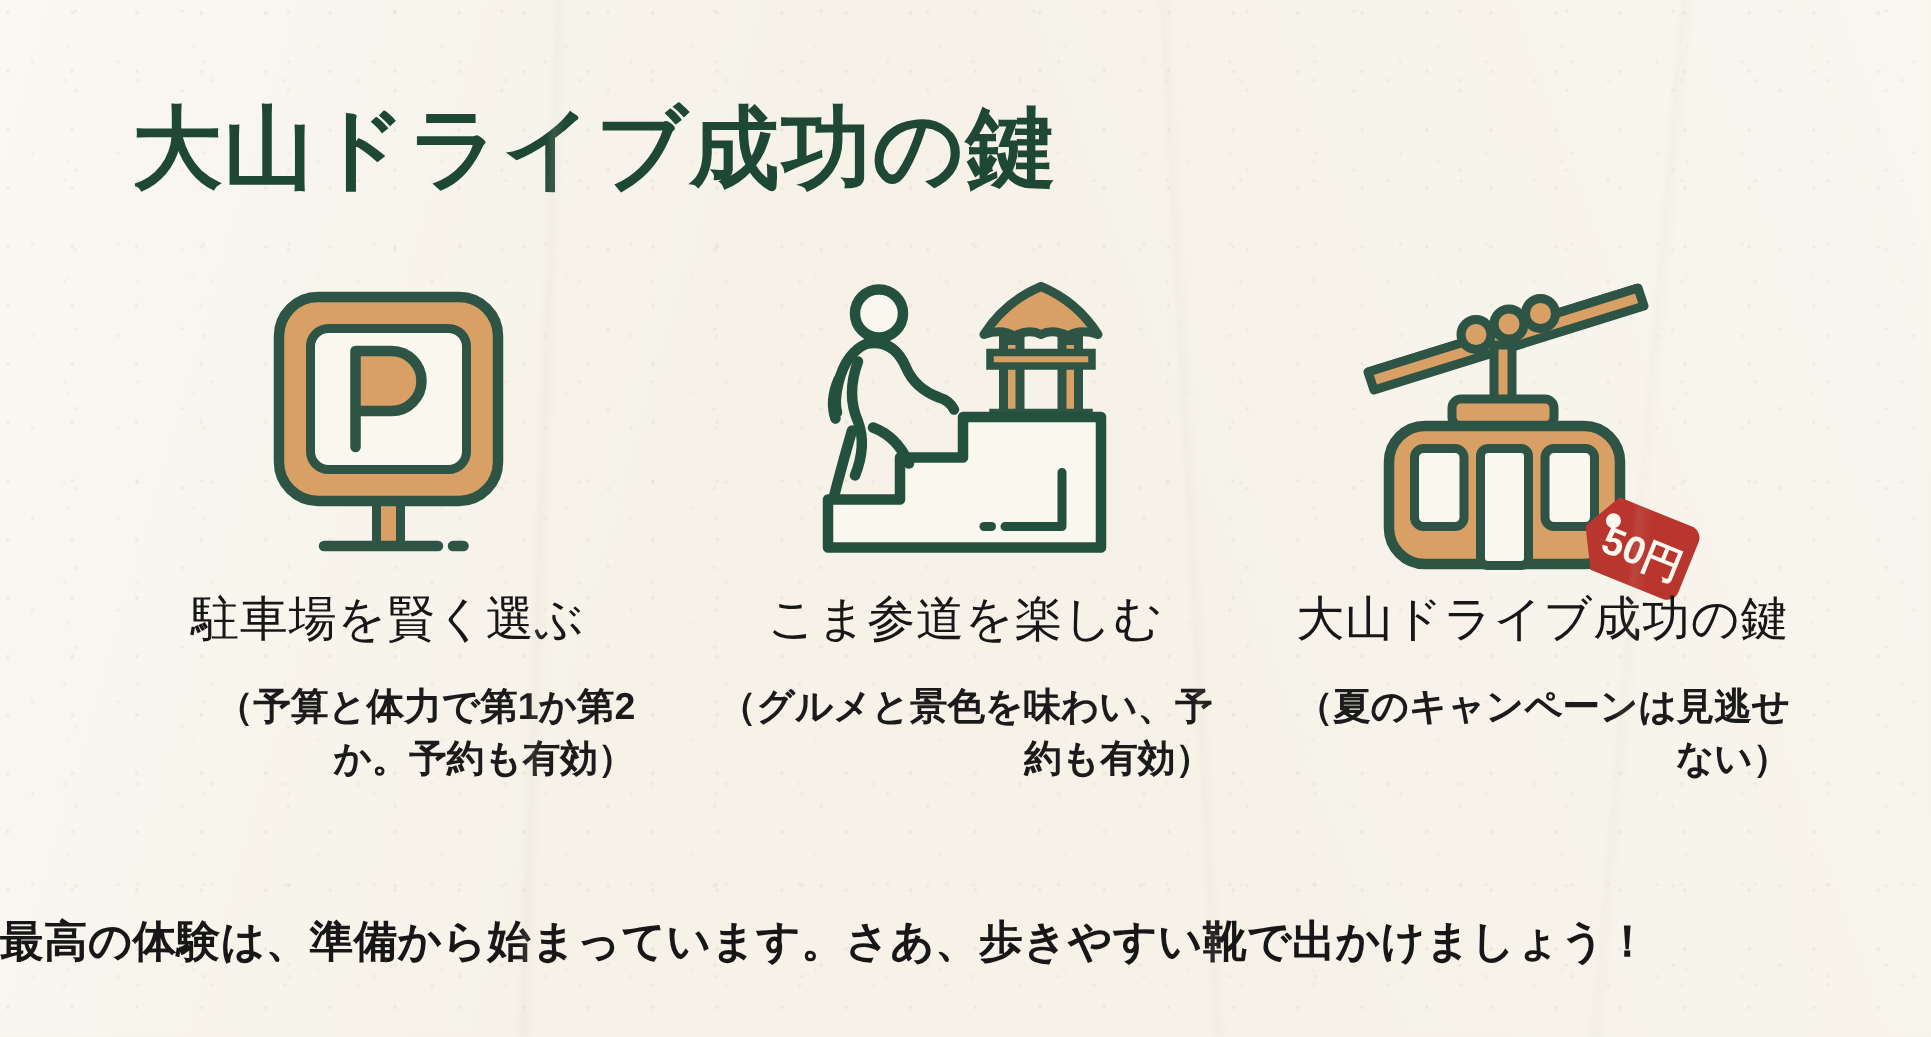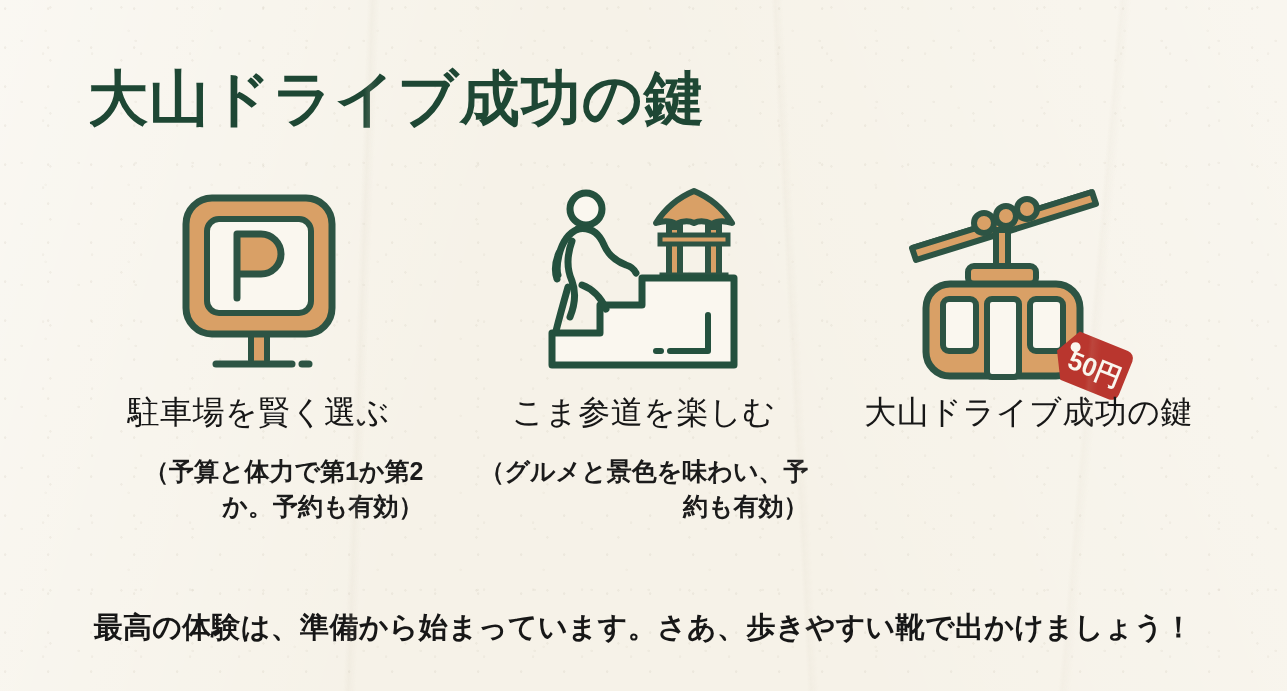--- a/index.html
+++ b/index.html
@@ -105,21 +105,21 @@
     text-align:right;
   }
 
   
   .footer-note{
     position:absolute;
     left:0;
     right:0;
     top:608px;
     margin:0;
-    text-align:center;
+    text-align:left;
     font-size:29px;
     font-weight:700;
     color:#171717;
     letter-spacing:.3px;
     white-space:nowrap;
   }
 </style>
 </head>
 <body>
 
@@ -216,18 +216,19 @@
           <path d="M176 166 q16 4 22 14" fill="none" stroke="#b9362e" stroke-width="5" stroke-linecap="round"></path>
 
           <g transform="translate(186,150) rotate(22)">
             <path d="M0 6 L52 6 A8 8 0 0 1 60 14 L60 50 A8 8 0 0 1 52 58 L0 58 L-14 32 Z" fill="#b9362e"></path>
             <circle cx="2" cy="22" r="5" fill="#faf7ef"></circle>
             <text x="28" y="44" font-family="'Liberation Sans', sans-serif" font-size="26" font-weight="700" fill="#faf7ef" text-anchor="middle">50円</text>
           </g>
         </svg>
       </div>
       <div class="col-title">大山ドライブ成功の鍵</div>
+      <div class="col-sub">（夏のキャンペーンは見逃せない）</div>
     </div>
 
   </div>
 
   <p class="footer-note">最高の体験は、準備から始まっています。さあ、歩きやすい靴で出かけましょう！</p>
 </div>
 
 </body></html>

